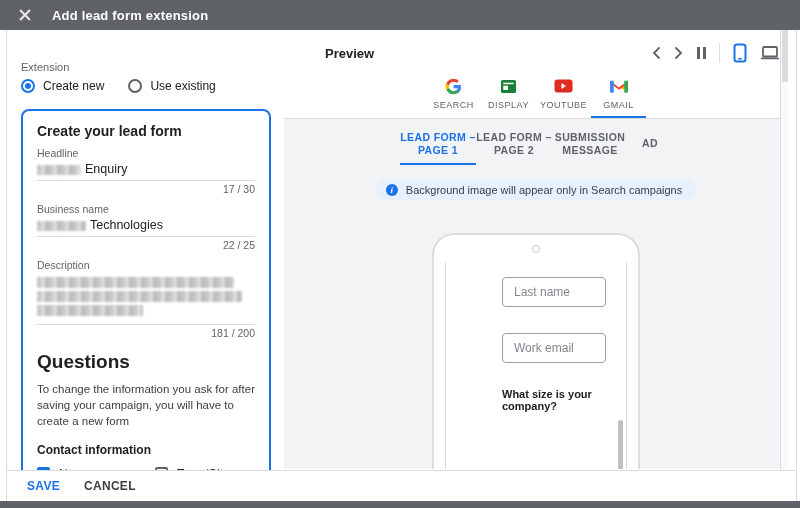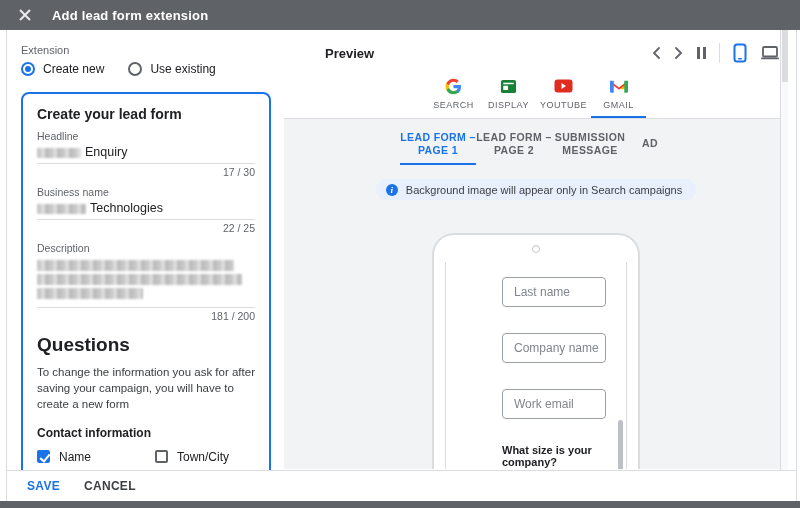--- a/index.html
+++ b/index.html
@@ -15,21 +15,21 @@
     width:2px; height:14px; background:#e8eaed; }
   .close-x::before { transform:rotate(45deg); } .close-x::after { transform:rotate(-45deg); }
   .dlg-title { color:#fff; font-size:13px; font-weight:bold; margin-left:20px; letter-spacing:.2px; }
 
   
   .frame { position:absolute; left:6px; right:3px; top:30px; bottom:7px;
     border-left:1px solid #dadce0; border-right:1px solid #dadce0; background:#fff; }
   .bottom-strip { position:absolute; left:0; bottom:0; width:800px; height:7px; background:#5f6368; }
 
   
-  .left-panel { position:absolute; left:0; top:0; width:277px; height:440px; overflow:hidden; background:#fff; }
+  .left-panel { position:absolute; left:0; top:17px; width:277px; height:440px; overflow:hidden; background:#fff; }
   .ext-label { font-size:11px; color:#5f6368; margin:14px 0 6px 14px; }
   .radio-row { display:flex; align-items:flex-end; margin-left:14px; gap:24px; }
   .radio-opt { display:flex; align-items:center; gap:8px; cursor:pointer; font-size:12px; color:#202124; }
   .radio { width:14px; height:14px; border-radius:50%; border:2px solid #5f6368; position:relative; flex:none; background:#fff; }
   .radio.sel { border-color:#1a73e8; }
   .radio.sel::after { content:""; position:absolute; left:2px; top:2px; width:6px; height:6px; border-radius:50%; background:#1a73e8; }
 
   .card { margin:16px 7px 0 14px; width:250px; border:2px solid #1a73e8; border-radius:8px;
     padding:12px 14px 0 14px; height:400px; }
   .card-title { font-size:14px; font-weight:bold; color:#202124; }
@@ -280,21 +280,20 @@
 
         <div class="banner">
           <span class="info-icon">i</span>
           <span class="banner-text">Background image will appear only in Search campaigns</span>
         </div>
 
         <div class="phone">
           <div class="cam-dot"></div>
           <div class="screen">
             <div class="p-field f1">Last name</div>
-            <div class="p-field f2">Company name</div>
             <div class="p-field f3">Work email</div>
             <div class="p-q">What size is your company?</div>
 
             <div class="p-scroll"></div>
           </div>
         </div>
       </div>
 
       <div class="scroll-gutter">
           <span class="thumb"></span>

